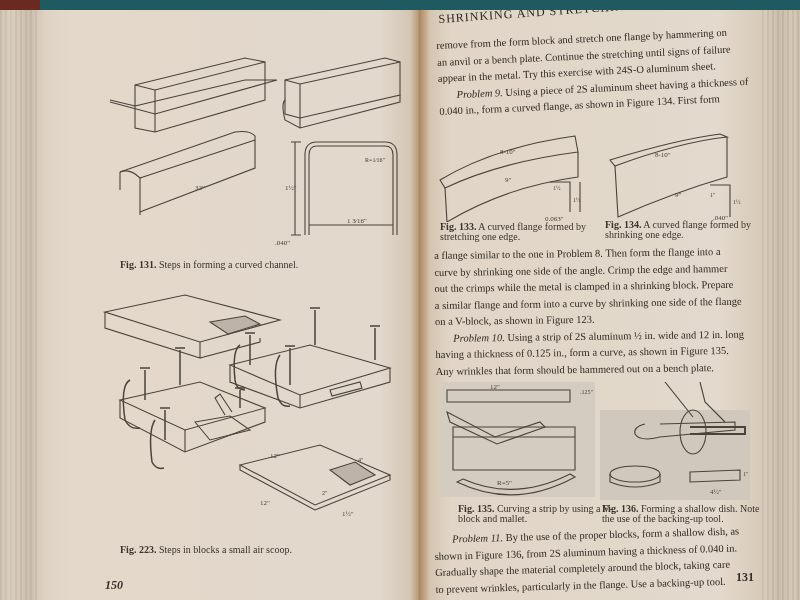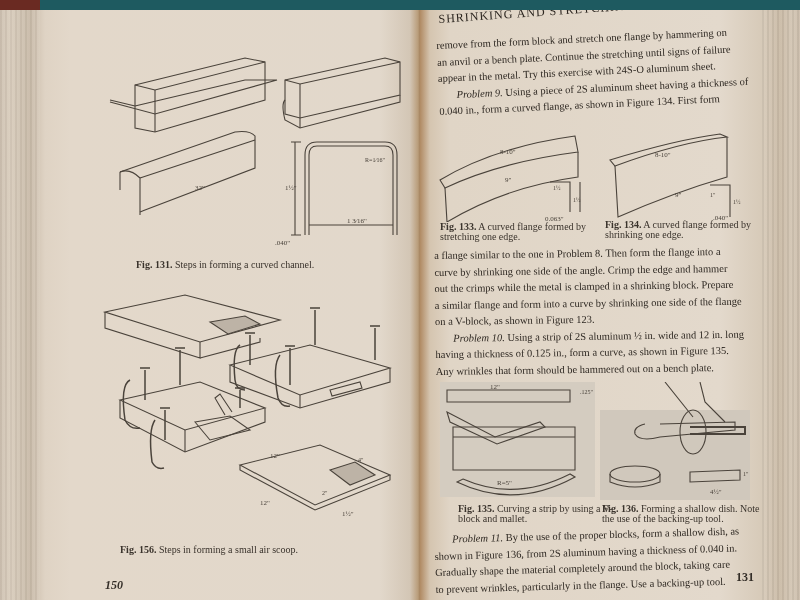--- a/index.html
+++ b/index.html
@@ -74,21 +74,21 @@
       <path d="M210 115 L210 195 M210 115 Q210 102 222 102 L290 102 Q302 102 302 115 L302 195"></path>
       <path d="M214 115 L214 195 M214 115 Q214 106 222 106 L290 106 Q298 106 298 115 L298 195"></path>
       <path d="M200 102 L200 195 M196 102 L206 102 M196 195 L206 195"></path>
       <path d="M214 185 L298 185"></path>
       <text x="190" y="150" font-size="7" fill="#4a433b" stroke="none">1½"</text>
       <text x="252" y="183" font-size="7" fill="#4a433b" stroke="none">1 3⁄16"</text>
       <text x="180" y="205" font-size="7" fill="#4a433b" stroke="none">.040"</text>
       <text x="270" y="122" font-size="6" fill="#4a433b" stroke="none">R=1⁄16"</text>
     </svg>
   </div>
-  <div class="caption" style="left:120px; top:250px;margin-left:16px;">
+  <div class="caption" style="left:120px; top:250px;">
     <b>Fig. 131.</b>
     <span>Steps in forming a curved channel.</span>
   </div>
 
   <div class="fig" style="left:100px; top:280px;">
     <svg width="300" height="240" viewBox="0 0 300 240" fill="none" stroke="#4a433b" stroke-width="1.1">
 
       <path d="M5 22 L85 5 L180 30 L100 52 Z"></path>
       <path d="M5 22 L5 38 L100 68 L100 52"></path>
       <path d="M100 68 L160 52 L160 48"></path>
@@ -126,22 +126,22 @@
       <path d="M140 175 L140 180 L215 220 L290 190 L290 185"></path>
       <path d="M230 180 L255 172 L275 185 L250 195 Z" fill="#bdb3a6"></path>
       <text x="170" y="168" font-size="7" fill="#4a433b" stroke="none">12"</text>
       <text x="160" y="215" font-size="7" fill="#4a433b" stroke="none">12"</text>
       <text x="258" y="172" font-size="6" fill="#4a433b" stroke="none">4"</text>
       <text x="222" y="205" font-size="6" fill="#4a433b" stroke="none">2"</text>
       <text x="242" y="226" font-size="7" fill="#4a433b" stroke="none">1½"</text>
     </svg>
   </div>
   <div class="caption" style="left:120px; top:535px;">
-    <b>Fig. 156.</b>
-    <span>Steps in forming a small air scoop.</span>
+    <b>Fig. 223.</b>
+    <span>Steps in blocks a small air scoop.</span>
   </div>
 
   <div class="page-num" style="left:105px; top:568px;font-style:italic;">150</div>
 </div>
 
 <div class="page page-right">
   <div class="edge-lines-r"></div>
 
   <div class="running-head">SHRINKING AND STRETCHING</div>
 

